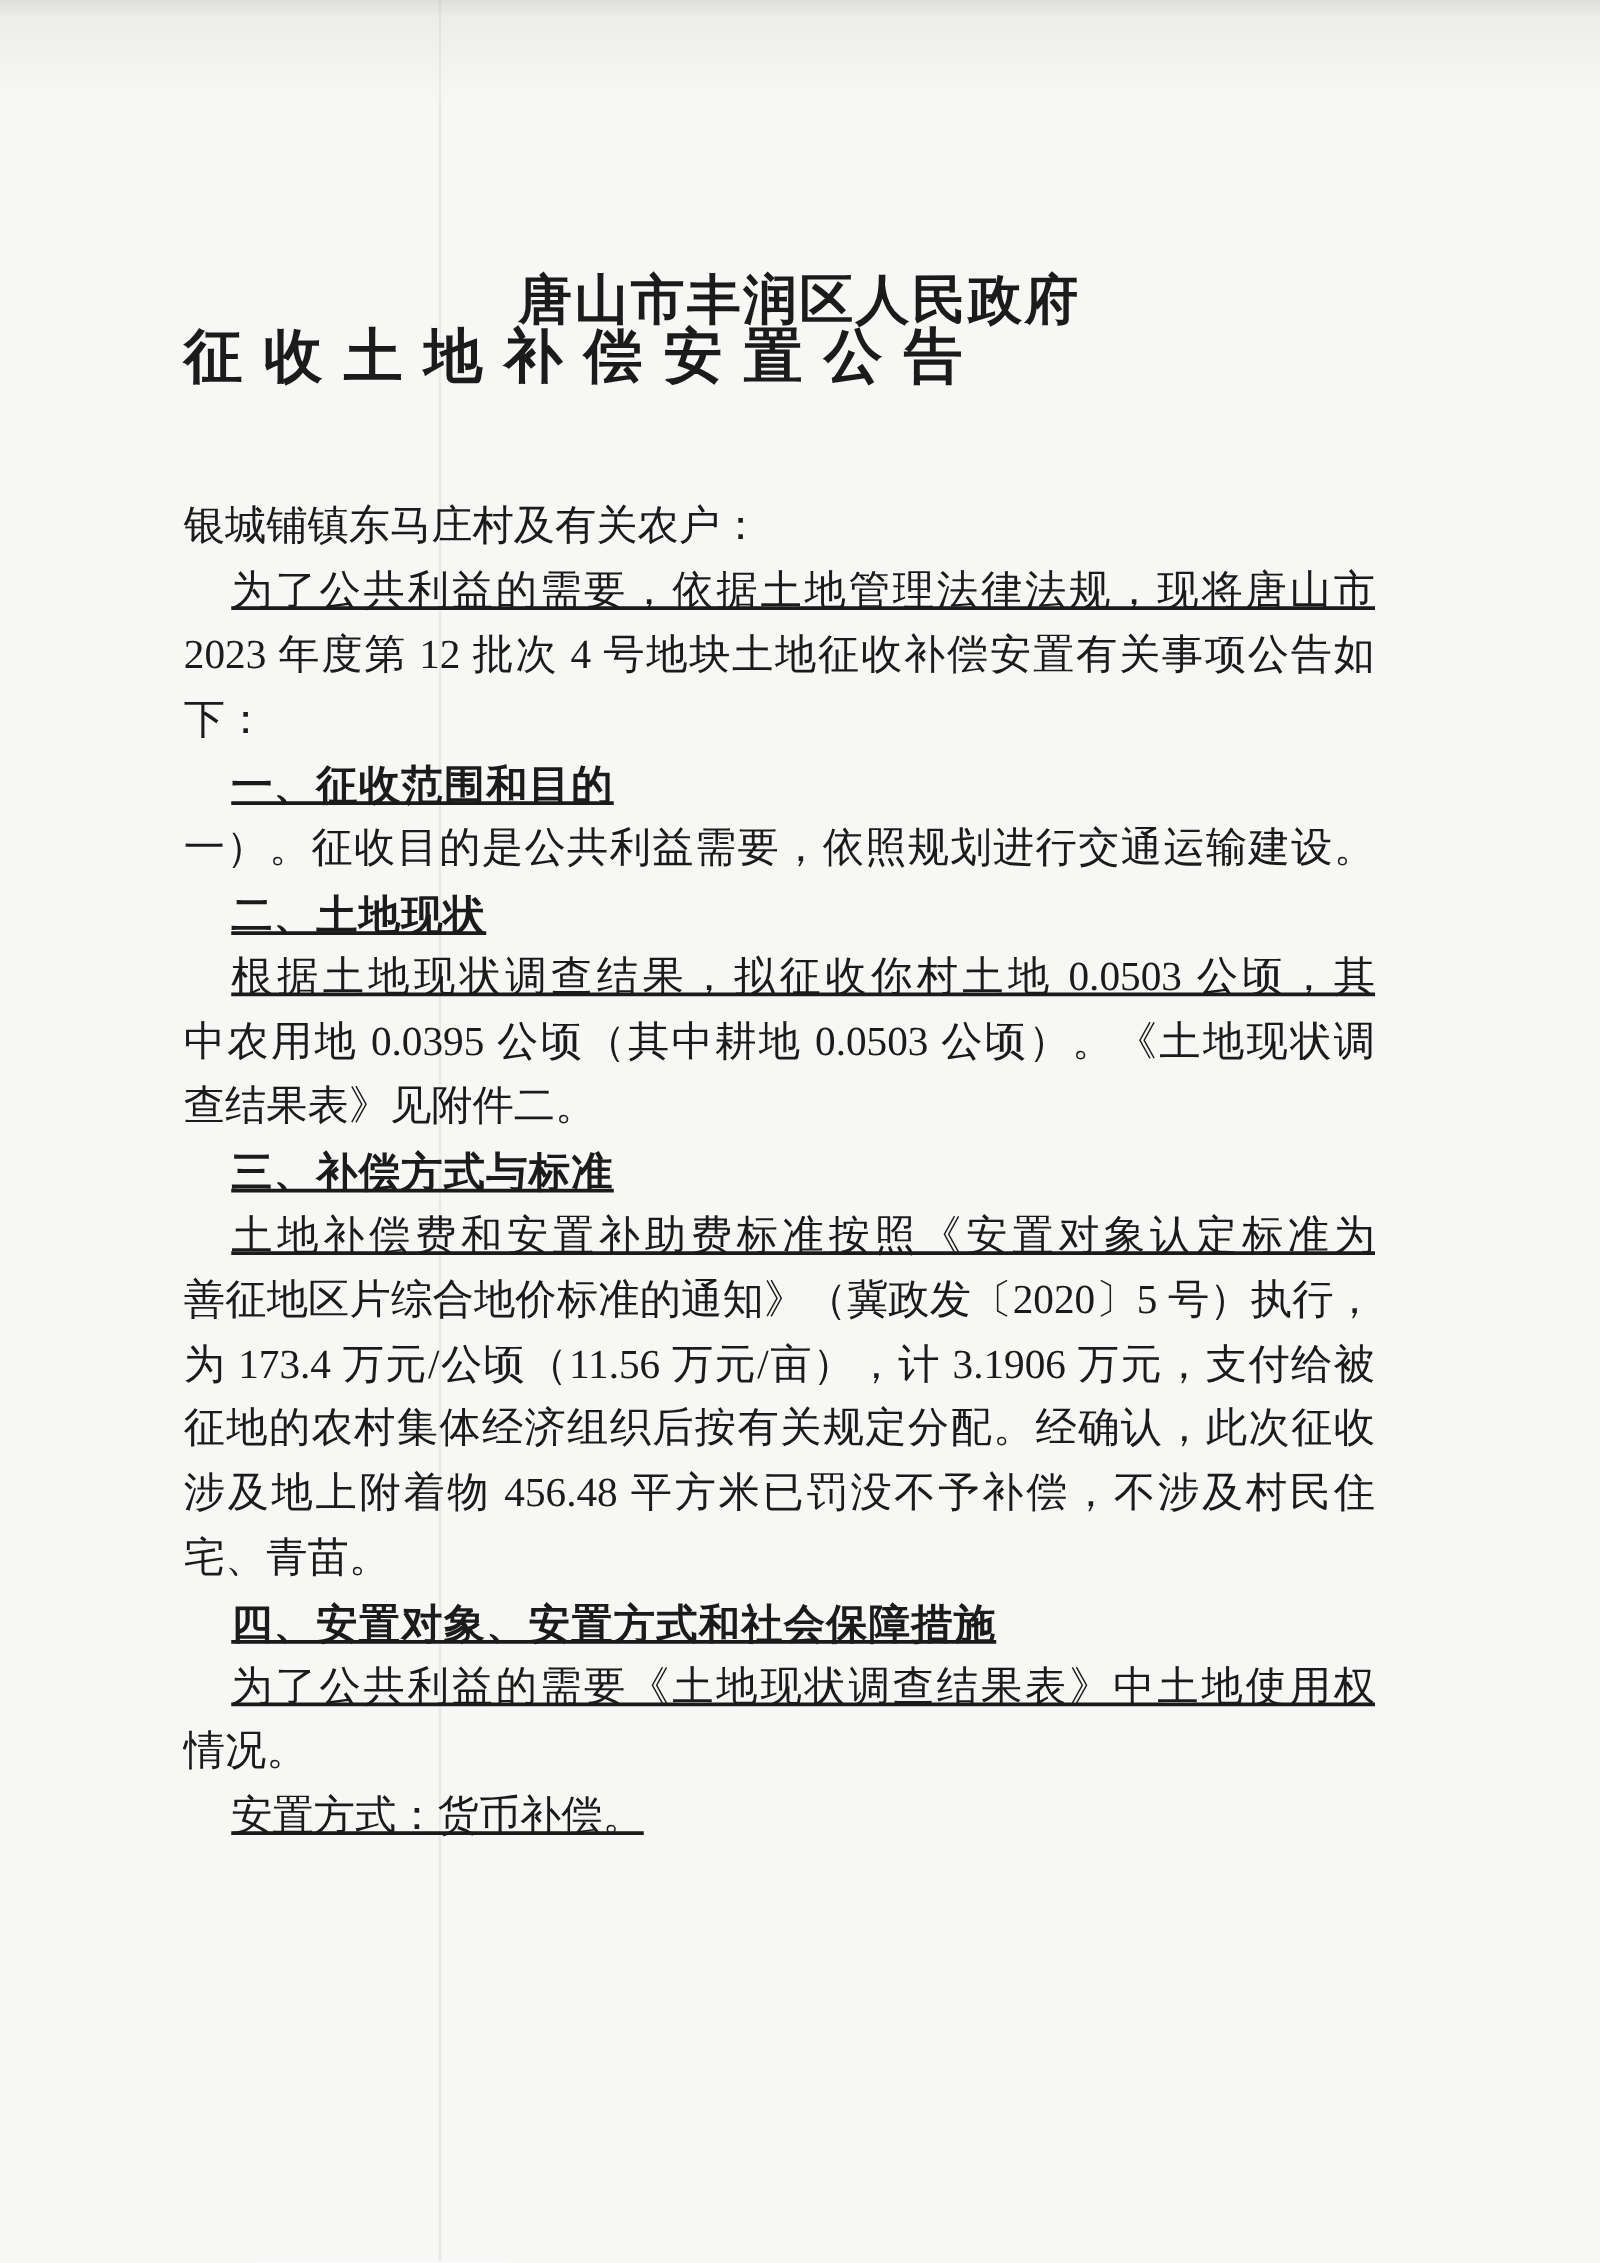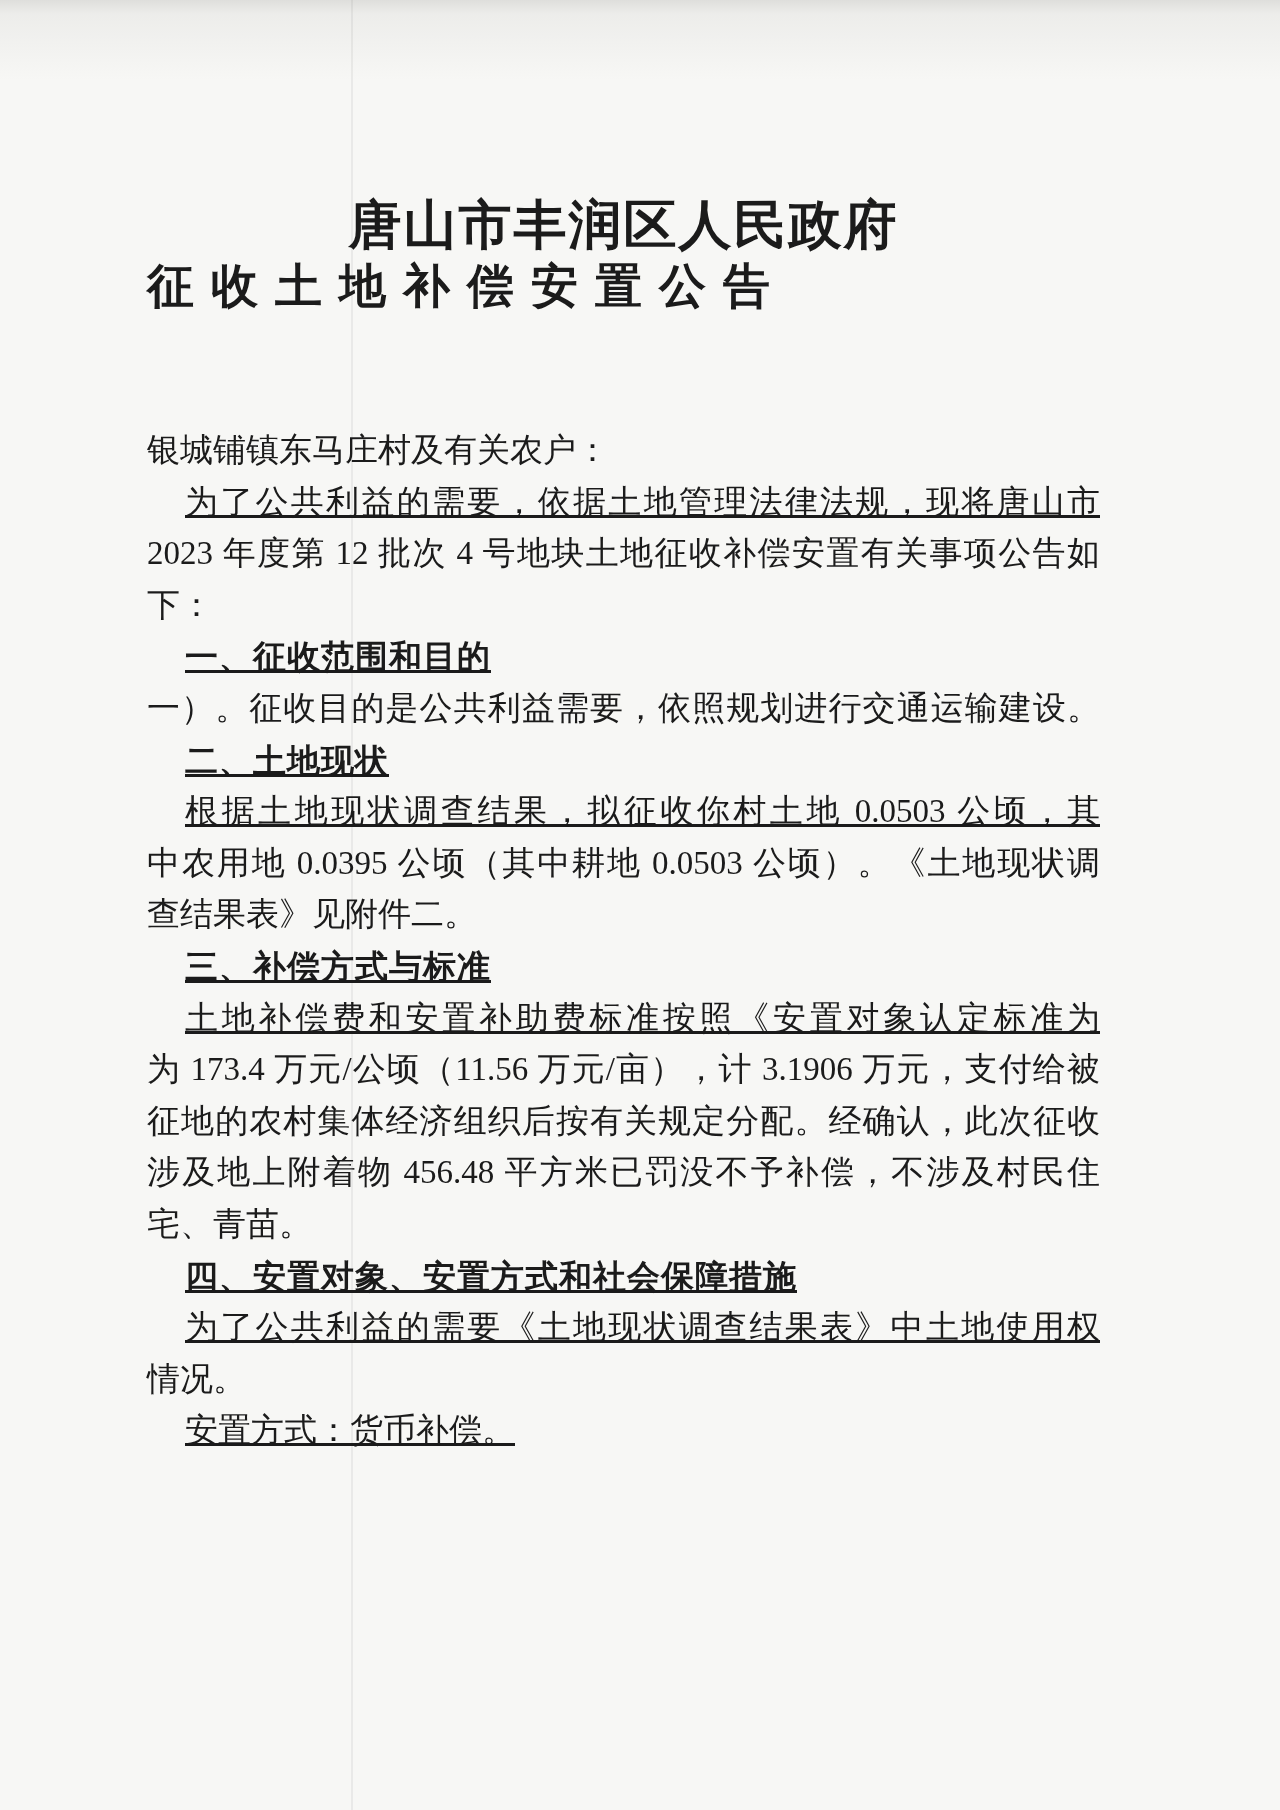--- a/index.html
+++ b/index.html
@@ -35,23 +35,23 @@
     width: 2px;
     height: 100%;
     background: rgba(120,120,120,0.10);
     pointer-events: none;
   }
   .title1 {
     position: absolute;
     left: 147px;
     top: 198px;
     width: 953px;
-    margin: 0;
+    margin: 16px;
     text-align: center;
-    font-size: 53px;
+    font-size: 43px;
     line-height: 54px;
     font-weight: bold;
     letter-spacing: 2px;
   }
   .title2 {
     position: absolute;
     left: 147px;
     top: 254px;
     width: 953px;
     margin: 0;
@@ -59,21 +59,20 @@
     font-size: 47px;
     line-height: 64px;
     font-weight: bold;
     letter-spacing: 17px;
   }
   .doc-body {
     position: absolute;
     left: 147px;
     top: 396px;
     width: 953px;
-    margin-top: 29px;
   }
   .line {
     font-size: 33px;
     line-height: 51.6px;
     white-space: normal;
     text-align: left;
   }
   .line.justify {
     text-align: justify;
     text-align-last: justify;
@@ -105,20 +104,21 @@
       <div class="line justify">2023 年度第 12 批次 4 号地块土地征收补偿安置有关事项公告如</div>
       <div class="line">下：</div>
       <div class="line heading indent">一、征收范围和目的</div>
       <div class="line justify">一）。征收目的是公共利益需要，依照规划进行交通运输建设。</div>
       <div class="line heading indent">二、土地现状</div>
       <div class="line indent justify">根据土地现状调查结果，拟征收你村土地 0.0503 公顷，其</div>
       <div class="line justify">中农用地 0.0395 公顷（其中耕地 0.0503 公顷）。《土地现状调</div>
       <div class="line">查结果表》见附件二。</div>
       <div class="line heading indent">三、补偿方式与标准</div>
       <div class="line indent justify">土地补偿费和安置补助费标准按照《安置对象认定标准为</div>
+      <div class="line justify">善征地区片综合地价标准的通知》（冀政发〔2020〕5 号）执行，</div>
       <div class="line justify">为 173.4 万元/公顷（11.56 万元/亩），计 3.1906 万元，支付给被</div>
       <div class="line justify">征地的农村集体经济组织后按有关规定分配。经确认，此次征收</div>
       <div class="line justify">涉及地上附着物 456.48 平方米已罚没不予补偿，不涉及村民住</div>
       <div class="line">宅、青苗。</div>
       <div class="line heading indent">四、安置对象、安置方式和社会保障措施</div>
       <div class="line indent justify">为了公共利益的需要《土地现状调查结果表》中土地使用权</div>
       <div class="line">情况。</div>
       <div class="line indent">安置方式：货币补偿。</div>
     </div>
 </div>

